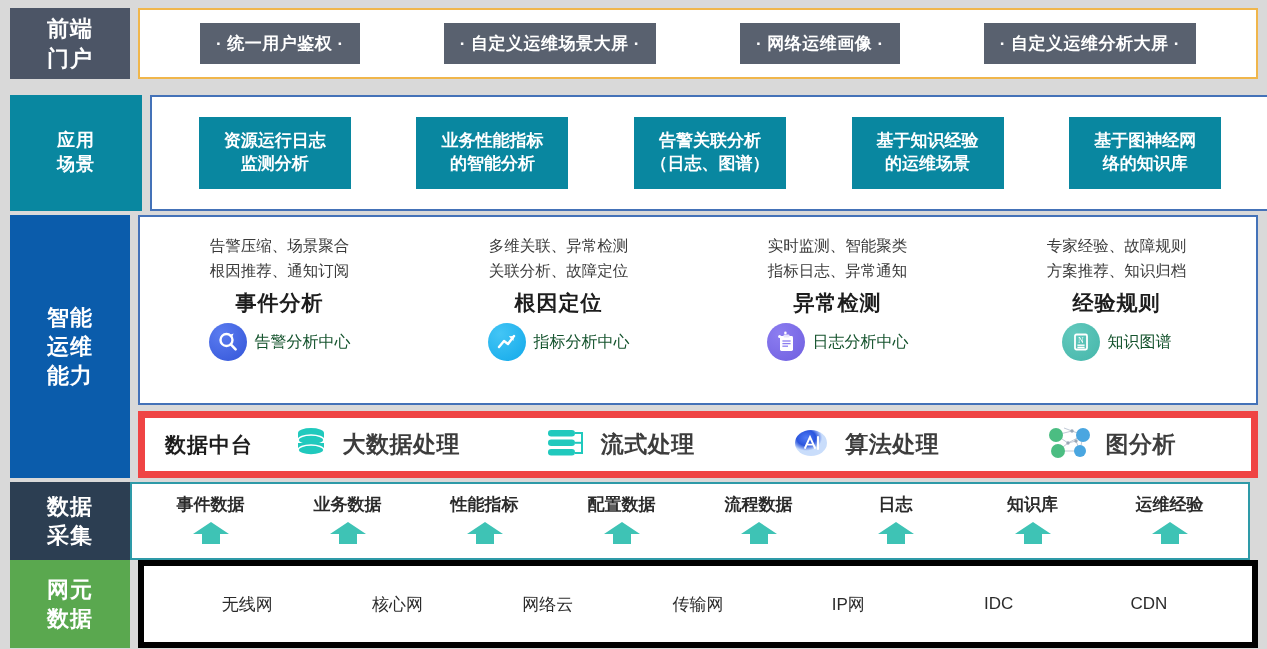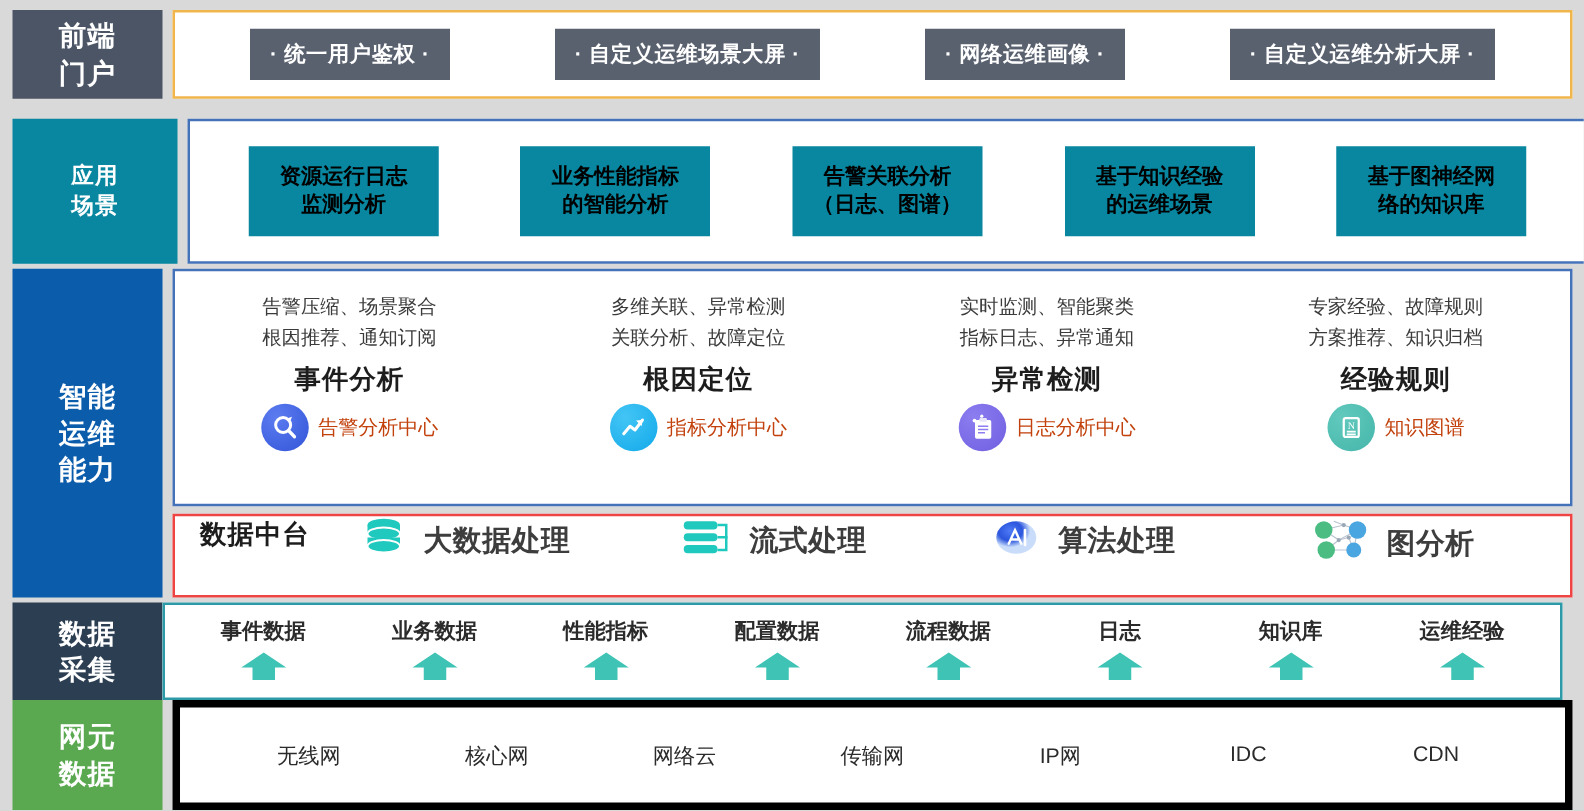--- a/index.html
+++ b/index.html
@@ -31,47 +31,47 @@
     background:#59616f;color:#fff;font-weight:bold;font-size:17px;
     padding:9px 16px;white-space:nowrap;letter-spacing:.5px;
   }
 
   
   .row2{top:95px;height:116px;}
   .row2 .side-label{width:132px;margin-left:10px;background:#0987a0;font-size:18px;}
   .row2 .panel{width:1120px;margin-left:8px;border:2px solid #4472b8;}
   .scene-items{display:flex;align-items:center;height:100%;justify-content:space-around;padding:0 14px;box-sizing:border-box;}
   .scene-chip{
-    background:#0987a0;color:#000000;font-weight:bold;font-size:17px;
+    background:#0987a0;color:#ffffff;font-weight:bold;font-size:17px;
     width:152px;height:72px;display:flex;flex-direction:column;
     align-items:center;justify-content:center;line-height:1.35;text-align:center;
   }
   .scene-chip span{display:block;}
 
   
   .row3{top:215px;height:263px;}
   .row3 .side-label{width:120px;margin-left:10px;background:#0b5cab;font-size:22px;}
   .row3-right{margin-left:8px;width:1120px;display:flex;flex-direction:column;}
   .cap-panel{flex:0 0 190px;background:#fff;border:2px solid #4472b8;box-sizing:border-box;}
   .cap-cols{display:flex;height:100%;}
   .cap-col{flex:1;display:flex;flex-direction:column;align-items:center;justify-content:flex-start;padding-top:16px;box-sizing:border-box;}
   .cap-bullets{color:#3b3b3b;font-size:15.5px;line-height:1.62;text-align:center;}
   .cap-title{font-size:21px;font-weight:bold;color:#1d1d1d;margin:6px 0 4px;letter-spacing:1px;}
   .cap-prod{display:flex;align-items:center;gap:8px;margin-top:2px;}
-  .cap-prod-label{font-size:16px;color:#c2410c;white-space:nowrap;}
+  .cap-prod-label{font-size:16px;color:#14532d;white-space:nowrap;}
 
   .icon-circle{width:38px;height:38px;border-radius:50%;display:flex;align-items:center;justify-content:center;flex:0 0 38px;}
   .ic-alarm{background:radial-gradient(circle at 32% 28%,#5b7cf0,#3355d8);}
   .ic-metric{background:radial-gradient(circle at 32% 28%,#43c5f5,#12a9ea);}
   .ic-log{background:radial-gradient(circle at 32% 28%,#8c7df0,#6f5fe0);}
   .ic-kg{background:radial-gradient(circle at 32% 28%,#62c9bd,#45b6aa);}
 
   
-  .mid-panel{flex:1;margin-top:6px;background:#fff;border:2px solid #ef4444;box-sizing:border-box;
-    display:flex;align-items:flex-start;padding:0 20px;gap:0;}
+  .mid-panel{flex:1;margin-top:6px;background:#fff;border:7px solid #ef4444;box-sizing:border-box;
+    display:flex;align-items:center;padding:0 20px;gap:0;}
   .mid-title{font-size:21px;font-weight:bold;color:#1d1d1d;letter-spacing:1px;white-space:nowrap;}
   .mid-item{display:flex;align-items:center;gap:12px;flex:1;justify-content:center;}
   .mid-item-label{font-size:23px;font-weight:bold;color:#3d3d3d;white-space:nowrap;letter-spacing:.5px;}
 
   
   .row4{top:482px;height:78px;}
   .row4 .side-label{width:120px;margin-left:10px;background:#2c3e52;font-size:22px;}
   .row4 .panel{width:1120px;margin-left:0;border:2px solid #2e9aa8;}
   .collect-items{display:flex;height:100%;align-items:center;padding:0 10px;box-sizing:border-box;}
   .collect-col{flex:1;display:flex;flex-direction:column;align-items:center;gap:5px;}

